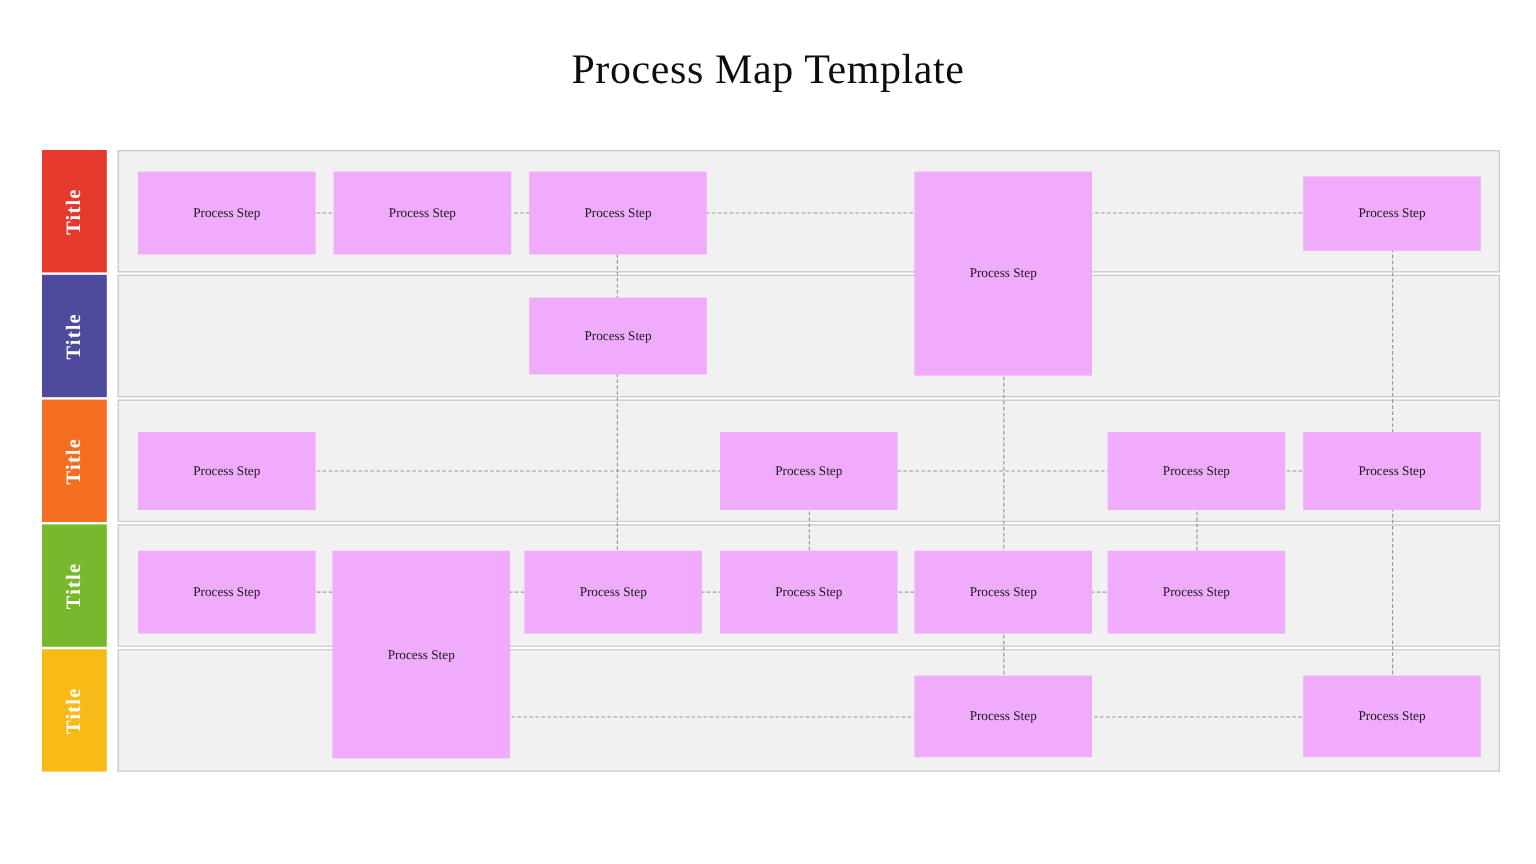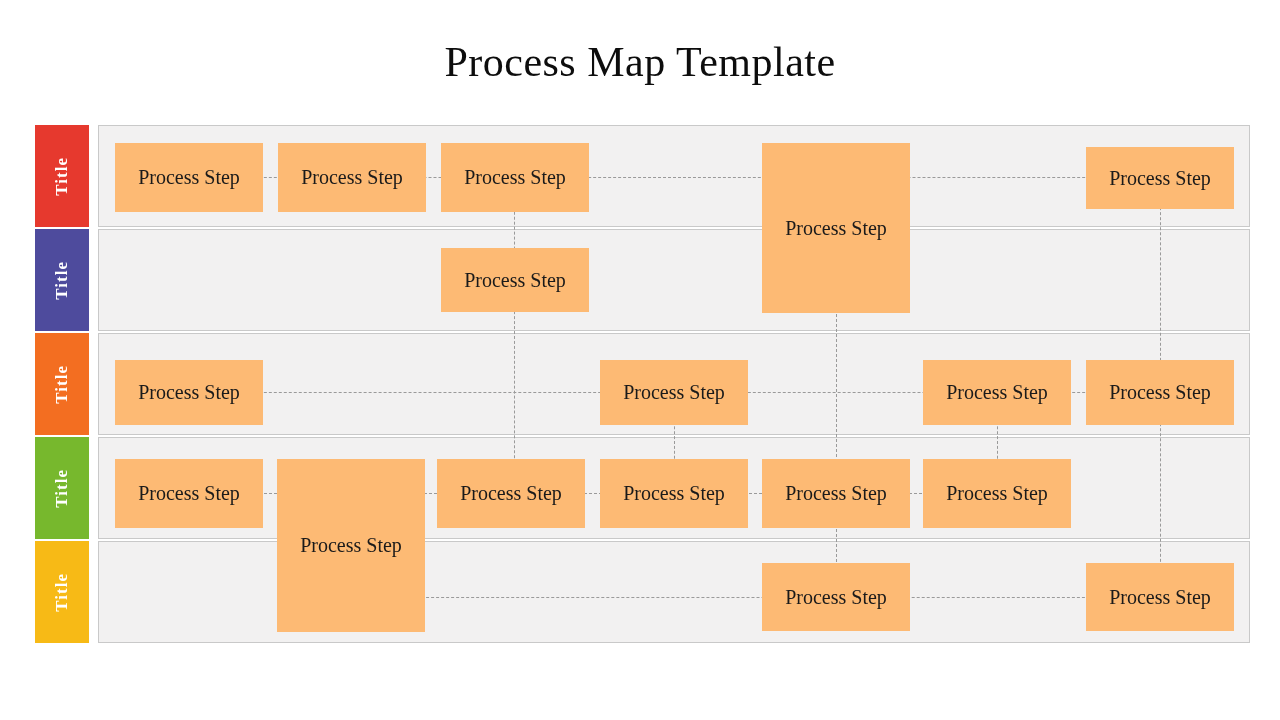--- a/index.html
+++ b/index.html
@@ -2,43 +2,43 @@
 <html><head>
 <meta charset="utf-8">
 <style>
   html,body{margin:0;padding:0;background:#ffffff;}
   .canvas{
     position:relative;width:1280px;height:720px;overflow:hidden;
     font-family:"Liberation Serif","DejaVu Serif",serif;
   }
   .slide-title{
     position:absolute;left:0;top:38px;width:100%;
-    text-align:center;font-size:42px;font-weight:500;color:#0d0d0d;
+    text-align:center;font-size:35px;font-weight:500;color:#0d0d0d;
     letter-spacing:0.5px;
   }
   .lane-label{
     position:absolute;left:35px;width:54px;
     display:flex;align-items:center;justify-content:center;
   }
   .lane-label span{
     writing-mode:vertical-rl;transform:rotate(180deg);
     color:#ffffff;font-weight:bold;font-size:17px;letter-spacing:1px;
   }
   .lane-body{
     position:absolute;left:98px;width:1152px;
     background:#F2F1F1;border:1px solid #C9C9C9;
     box-sizing:border-box;z-index:0;
   }
   .connector{position:absolute;z-index:1;}
   .connector.h{border-top:1px dashed #9A9A9A;height:0;}
   .connector.v{border-left:1px dashed #9A9A9A;width:0;}
   .step{
-    position:absolute;z-index:2;background:#fdba74;
+    position:absolute;z-index:2;background:#f0abfc;
     display:flex;align-items:center;justify-content:center;
-    font-size:20px;color:#1a1a1a;text-align:center;
+    font-size:11px;color:#1a1a1a;text-align:center;
     box-sizing:border-box;
   }
 </style>
 </head>
 <body>
 
 <div class="canvas">
 
   <div class="slide-title">Process Map Template</div>
 

